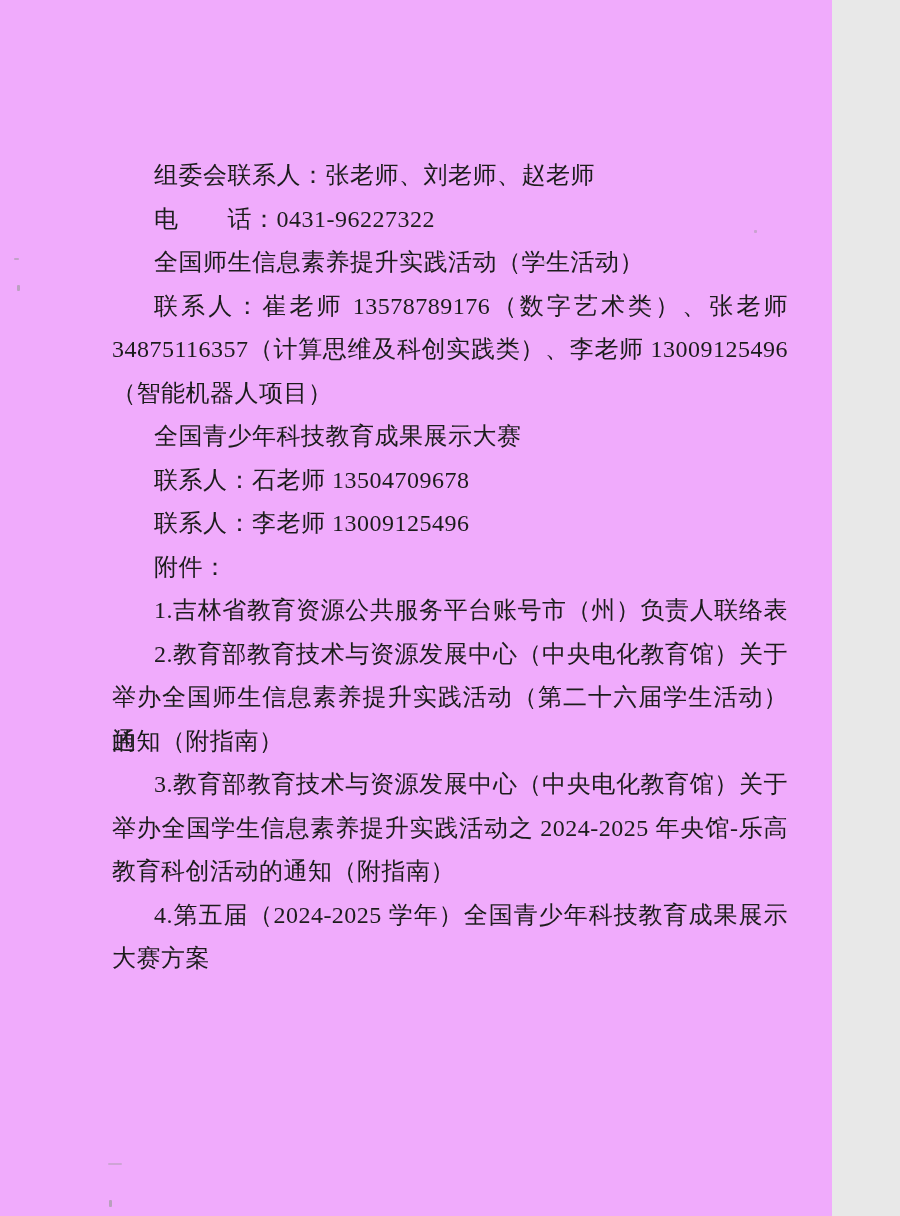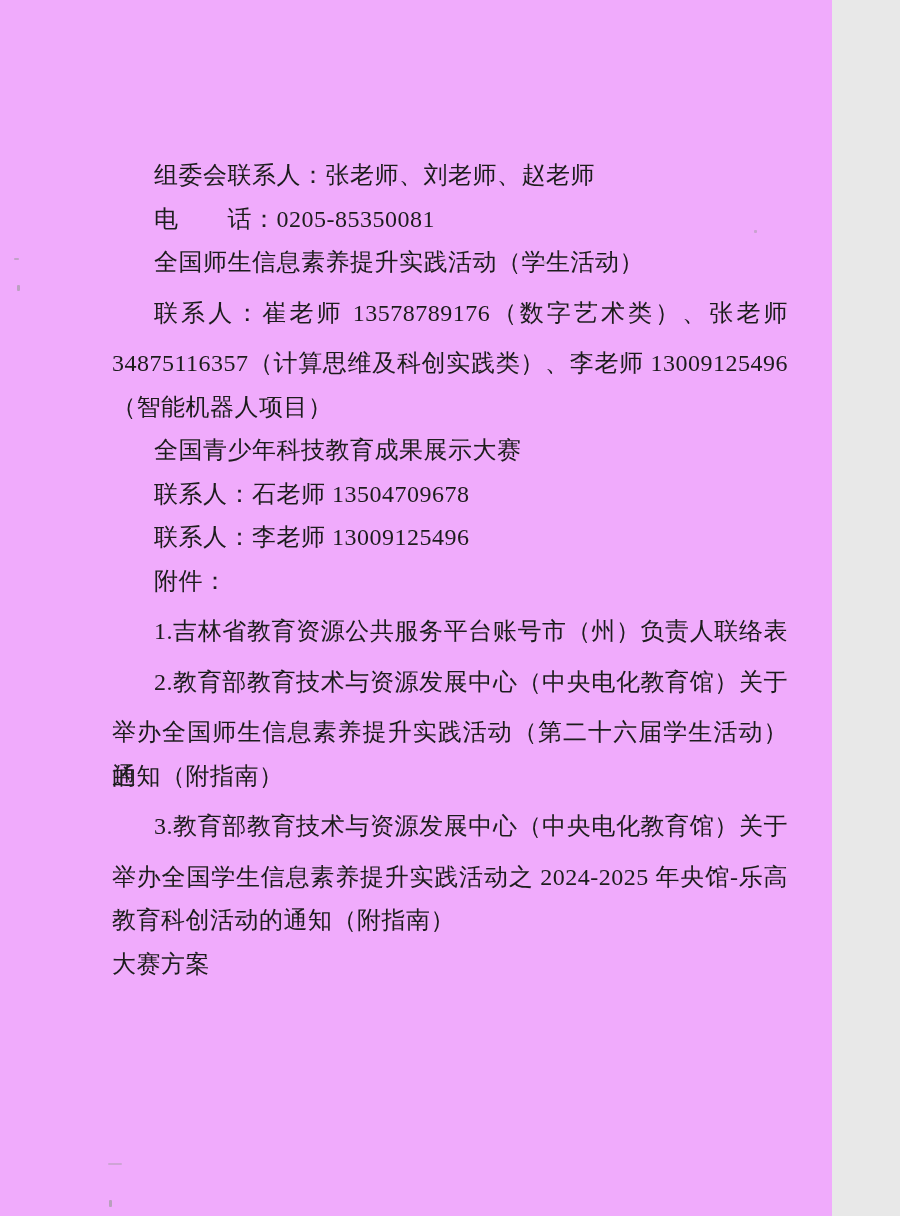--- a/index.html
+++ b/index.html
@@ -30,21 +30,20 @@
     text-align: left;
     white-space: normal;
     overflow: visible;
   }
   .doc-line.indent {
     text-indent: 42px;
   }
   .doc-line.justify {
     text-align: justify;
     text-align-last: justify;
-    margin-top: 7px;
   }
   .speck {
     position: absolute;
     background: #9a9a9a;
     border-radius: 1px;
   }
   .speck.s1 { left: 14px;  top: 258px;  width: 5px;  height: 2px; opacity: .55; }
   .speck.s2 { left: 17px;  top: 285px;  width: 3px;  height: 6px; opacity: .6; }
   .speck.s3 { left: 543px; top: 261px;  width: 3px;  height: 3px; opacity: .5; }
   .speck.s4 { left: 754px; top: 230px;  width: 3px;  height: 3px; opacity: .45; }
@@ -52,36 +51,37 @@
   .speck.s6 { left: 109px; top: 1200px; width: 3px;  height: 7px; opacity: .65; }
 </style>
 </head>
 <body>
 
 <div class="page">
 
   <div class="doc-lines">
 
   <div class="doc-line indent">组委会联系人：张老师、刘老师、赵老师</div>
-      <div class="doc-line indent">电　　话：0205-85350081</div>
+      <div class="doc-line indent">电　　话：0431-96227322</div>
       <div class="doc-line indent">全国师生信息素养提升实践活动（学生活动）</div>
       <div class="doc-line indent justify">联系人：崔老师 13578789176（数字艺术类）、张老师</div>
       <div class="doc-line justify">34875116357（计算思维及科创实践类）、李老师 13009125496</div>
       <div class="doc-line">（智能机器人项目）</div>
       <div class="doc-line indent">全国青少年科技教育成果展示大赛</div>
       <div class="doc-line indent">联系人：石老师 13504709678</div>
       <div class="doc-line indent">联系人：李老师 13009125496</div>
       <div class="doc-line indent">附件：</div>
       <div class="doc-line indent justify">1.吉林省教育资源公共服务平台账号市（州）负责人联络表</div>
       <div class="doc-line indent justify">2.教育部教育技术与资源发展中心（中央电化教育馆）关于</div>
       <div class="doc-line justify">举办全国师生信息素养提升实践活动（第二十六届学生活动）的</div>
       <div class="doc-line">通知（附指南）</div>
       <div class="doc-line indent justify">3.教育部教育技术与资源发展中心（中央电化教育馆）关于</div>
       <div class="doc-line justify">举办全国学生信息素养提升实践活动之 2024-2025 年央馆-乐高</div>
       <div class="doc-line">教育科创活动的通知（附指南）</div>
+      <div class="doc-line indent justify">4.第五届（2024-2025 学年）全国青少年科技教育成果展示</div>
       <div class="doc-line">大赛方案</div>
     </div>
 
   <div class="speck s1"></div>
   <div class="speck s2"></div>
   <div class="speck s3"></div>
   <div class="speck s4"></div>
   <div class="speck s5"></div>
   <div class="speck s6"></div>
 

